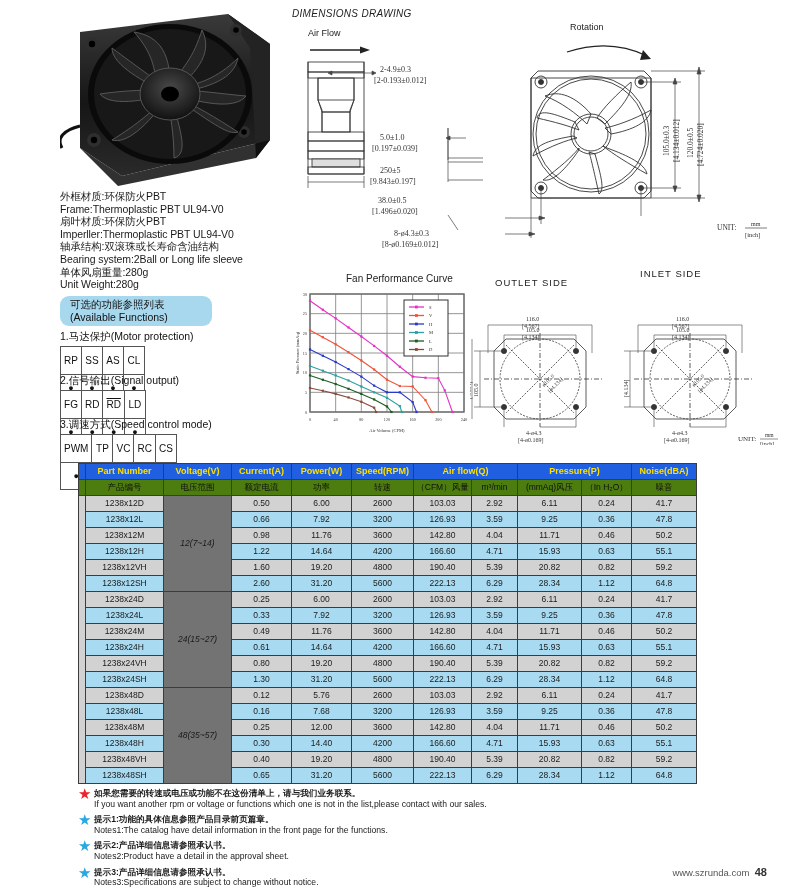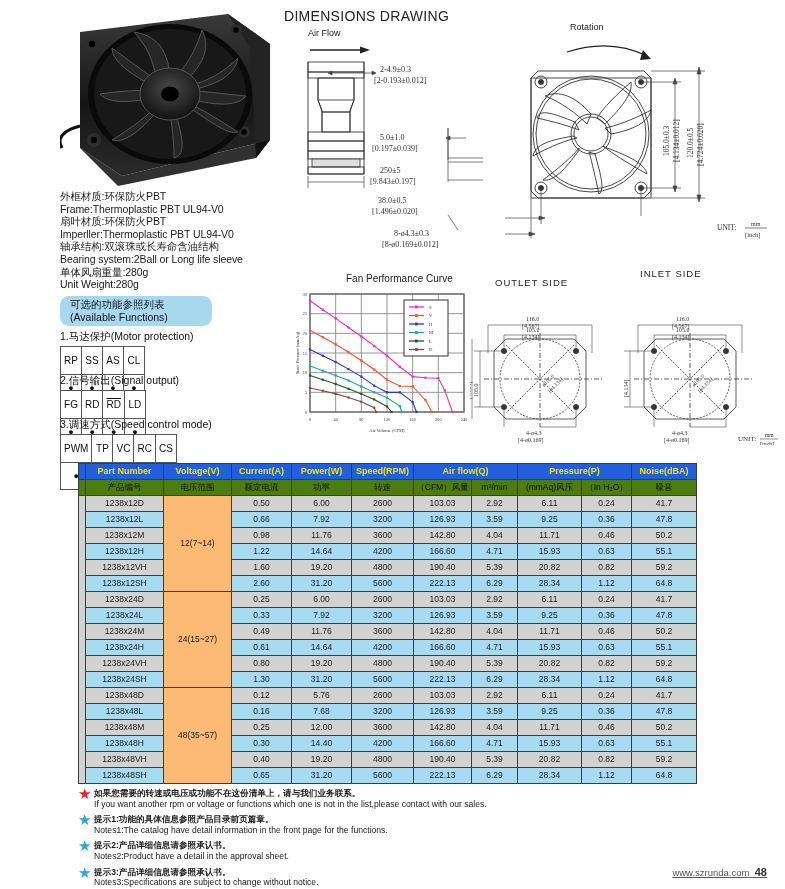--- a/index.html
+++ b/index.html
@@ -40,21 +40,21 @@
   table.func { border-collapse:collapse; }
   table.func td {
     border:1px solid #555; text-align:center;
     font-size:10px; height:13px; padding:8px 3px; min-width:21px;
     background:#fff;
   }
   table.func td.dot { height:12px; font-size:9px; }
   .ovl { text-decoration:overline; }
 
   
-  .dim-title { position:absolute; left:284px; top:8px; font-size:14px; letter-spacing:0.3px; }
+  .dim-title { position:absolute; left:292px; top:8px; font-size:10px; letter-spacing:0.3px;font-style:italic; }
   .airflow-lbl { position:absolute; left:308px; top:28px; font-size:9px; }
   .rotation-lbl { position:absolute; left:570px; top:22px; font-size:9px; }
   .perf-title { position:absolute; left:346px; top:273px; font-size:10px; }
   .outlet-title { position:absolute; left:495px; top:277px; font-size:9.5px; letter-spacing:1px; }
   .inlet-title { position:absolute; left:640px; top:268px; font-size:9.5px; letter-spacing:1px; }
 
   
   .draw { position:absolute; }
   .draw text { font-family:"Liberation Serif", serif; fill:#333; }
 
@@ -68,34 +68,34 @@
   }
   table.main th.hdr-en {
     background:#1f5fe0; color:#ffe000; font-weight:bold;
     font-size:9px; height:15px;
   }
   table.main th.hdr-cn { background:#4d7c0f; color:#111; font-weight:normal; font-size:8.5px; }
   td.pn { background:#d2d2d2; text-align:center; }
   tr.alt td.pn { background:#a8dbf2; }
   td.val { background:#d2d2d2; }
   tr.alt td.val { background:#a8dbf2; }
-  td.volt { background:#fdba74; font-size:9px; }
+  td.volt { background:#737373; font-size:9px;font-style:italic; }
   td.leftcap { background:#d2d2d2; width:6px; }
 
   
   .notes { position:absolute; left:78px; top:788px; width:700px; }
   .note-row { display:flex; align-items:flex-start; margin-bottom:5px; }
   .star { width:16px; flex:0 0 16px; font-size:15px; line-height:11px; text-align:left; }
   .star.red { color:#e8262b; }
   .star.blue { color:#2aa8e0; }
   .note-text { font-size:8.6px; line-height:10.6px; color:#1a1a1a; }
   .note-text .cn { font-weight:bold; }
   .footer-url {
     position:absolute; right:18px; top:866px;
-    font-size:9.5px; color:#555;text-decoration:underline;
+    font-size:9.5px; color:#555;
   }
   .footer-url b { color:#333; font-size:11px; }
 </style>
 </head>
 <body>
 
 <div class="page">
 
   <div class="fan-photo">
     <svg width="215" height="180" viewBox="0 0 215 180">

